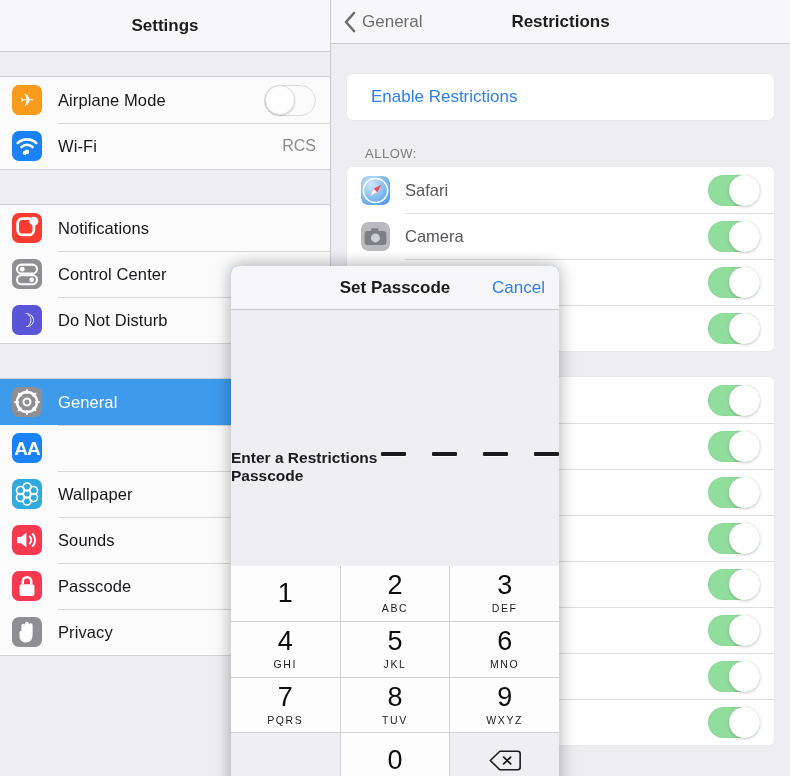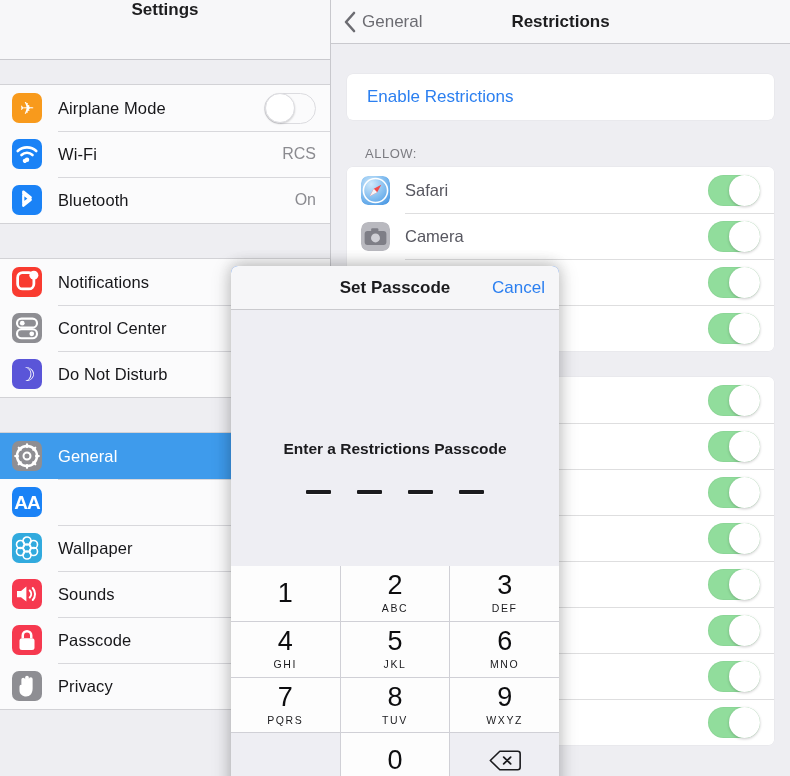--- a/index.html
+++ b/index.html
@@ -52,24 +52,24 @@
 
   
   #sidebar {
     position: absolute; left: 0; top: 0;
     width: 331px; height: 776px;
     background: #eeeef2;
     border-right: 1px solid #c8c8cd;
     z-index: 10;
   }
   #sidebar-header {
-    height: 60px;
+    height: 52px;
     background: #f7f7f9;
     border-bottom: 1px solid #c9c9ce;
-    display: flex; align-items: flex-start; justify-content: center;
+    display: flex; align-items: center; justify-content: center;
   }
   #sidebar-title {
     font-size: 17px; font-weight: bold; color: #1d1d1f;
   }
   .side-gap { height: 24px; background: #eeeef2; }
   .side-gap.big { height: 34px; }
   .side-group {
     background: #fbfbfc;
     border-top: 1px solid #d2d2d6;
     border-bottom: 1px solid #d2d2d6;
@@ -152,22 +152,21 @@
     background: #fff;
     border-radius: 6px;
     margin: 0 16px;
     overflow: hidden;
     box-shadow: 0 0 0 0.5px rgba(0,0,0,.04);
   }
   .spacer-26 { height: 26px; }
   .spacer-30 { height: 30px; }
   .enable-row {
     height: 46px; display: flex; align-items: center;
-    padding-left: 4px;
-    margin-left: 16px;
+    padding-left: 24px;
   }
   #enable-restrictions-label {
     font-size: 17px; color: #2b7ff0;
   }
   .section-head {
     font-size: 13px; color: #7b7b81;
     letter-spacing: .5px;
     padding: 0 0 6px 34px;
   }
   .list-row {
@@ -229,21 +228,21 @@
     font-size: 17px; font-weight: bold; color: #1b1b1e;
   }
   #modal-cancel {
     margin-left: auto; margin-right: 14px;
     font-size: 17px; color: #2b7ff0;
     position: relative; z-index: 2;
     cursor: pointer;
   }
   #modal-body {
     height: 256px;
-    display: flex; flex-direction: column;
+    display: flex; flex-direction: row;
     align-items: center;
     background: #eeeef3;
     justify-content: center;
   }
   #passcode-prompt {
     margin-top: 58px;
     font-size: 15.5px; font-weight: bold; color: #1b1b1e;
   }
   #passcode-dots {
     margin-top: 32px;
@@ -481,29 +480,20 @@
             <div class="side-icon" style="background: rgb(26, 130, 246);">
               <svg viewBox="0 0 24 24" width="100%" height="100%">
                 <path d="M12 17.4a1.7 1.7 0 100 .1z" fill="#fff"></path>
                 <circle cx="12" cy="16.6" r="1.8" fill="#fff"></circle>
                 <path d="M7.6 12.8a6.4 6.4 0 018.8 0" stroke="#fff" stroke-width="2.1" fill="none" stroke-linecap="round"></path>
                 <path d="M4.6 9.6a10.8 10.8 0 0114.8 0" stroke="#fff" stroke-width="2.1" fill="none" stroke-linecap="round"></path>
               </svg>
             </div>
             <span class="side-label">Wi-Fi</span>
             <span class="side-value">RCS</span>
-          </div>
-          <div class="side-row">
-            <div class="side-icon" style="background: rgb(26, 130, 246);">
-              <svg viewBox="0 0 24 24" width="100%" height="100%">
-                <path d="M9 7.2l6 4.6-6 4.8V5.2l6 4.8-6 4.6" stroke="#fff" stroke-width="1.8" fill="none" stroke-linejoin="round" stroke-linecap="round"></path>
-              </svg>
-            </div>
-            <span class="side-label">Bluetooth</span>
-            <span class="side-value">On</span>
           </div>
         </div>
         <div class="side-gap big"></div>
         <div class="side-group">
           <div class="side-row">
             <div class="side-icon" style="background: rgb(249, 59, 48);">
               <svg viewBox="0 0 24 24" width="100%" height="100%">
                 <rect x="4.5" y="4.5" width="13" height="13" rx="4" fill="none" stroke="#fff" stroke-width="2.2"></rect>
                 <circle cx="17.5" cy="6.5" r="3.6" fill="#fff"></circle>
               </svg>

